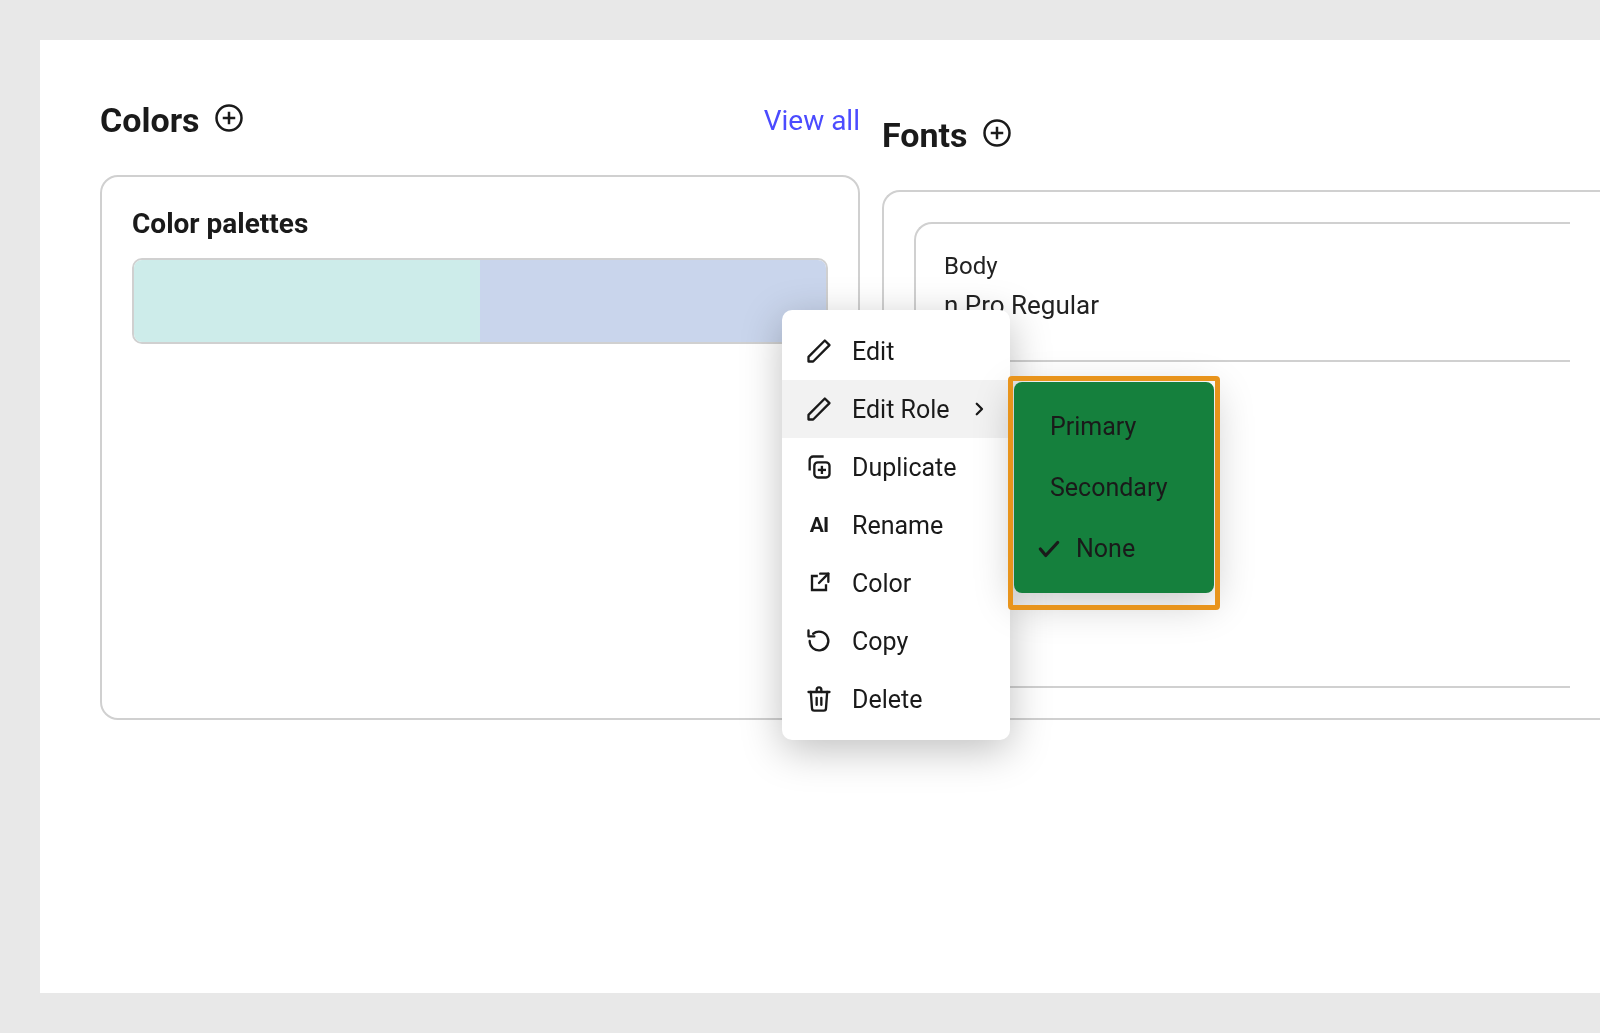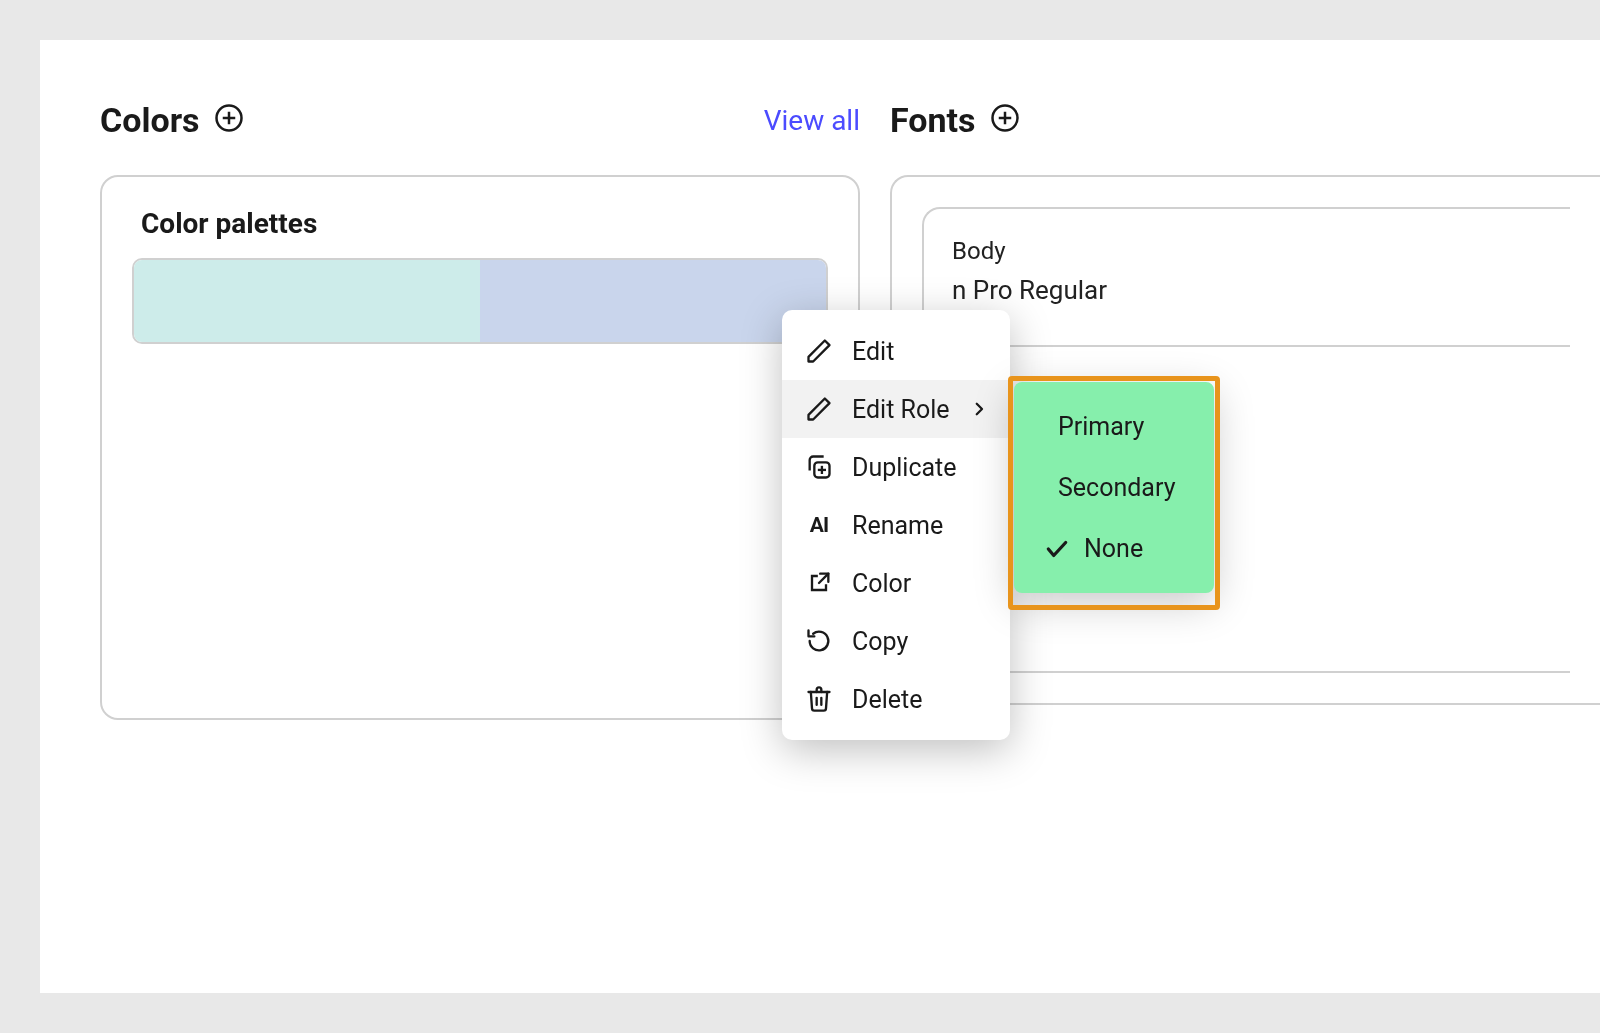--- a/index.html
+++ b/index.html
@@ -18,21 +18,22 @@
     right: 0;
     bottom: 40px;
     background: #ffffff;
   }
   .content {
     position: absolute;
     left: 60px;
     top: 60px;
     right: 0;
     display: flex;
-    gap: 30px;
+    gap: 22px;
+    align-items: flex-end;
   }
   .section-header {
     display: flex;
     align-items: center;
     gap: 12px;
     margin-bottom: 35px;
   }
   .section-title {
     font-size: 34px;
     font-weight: 700;
@@ -60,21 +61,20 @@
     border: 2px solid #d0d0d0;
     border-radius: 18px;
     padding: 30px 30px 40px 30px;
     background: #fff;
   }
   .card-title {
     font-size: 28px;
     font-weight: 700;
     color: #1a1a1a;
     margin-bottom: 18px;
-    margin-left: 9px;
   }
   .palette {
     display: flex;
     border: 2px solid #d0d0d0;
     border-radius: 10px;
     height: 86px;
     overflow: hidden;
   }
   .swatch { flex: 1; }
   .swatch.s1 { background: #cdecea; }
@@ -149,24 +149,24 @@
   .ctx-icon svg { width: 28px; height: 28px; }
   .chevron { margin-left: auto; }
   .chevron svg { width: 18px; height: 18px; }
 
   
   .sub-menu {
     position: absolute;
     left: 1014px;
     top: 382px;
     width: 200px;
-    background: #86efac;
+    background: #15803d;
     border-radius: 8px;
     box-shadow: 0 10px 40px rgba(0,0,0,0.22);
-    padding: 14px 8px;
+    padding: 14px 0;
     z-index: 60;
   }
   .sub-menu-outline {
     position: absolute;
     left: 1008px;
     top: 376px;
     width: 212px;
     height: 234px;
     border: 5px solid #e8941c;
     border-radius: 4px;

